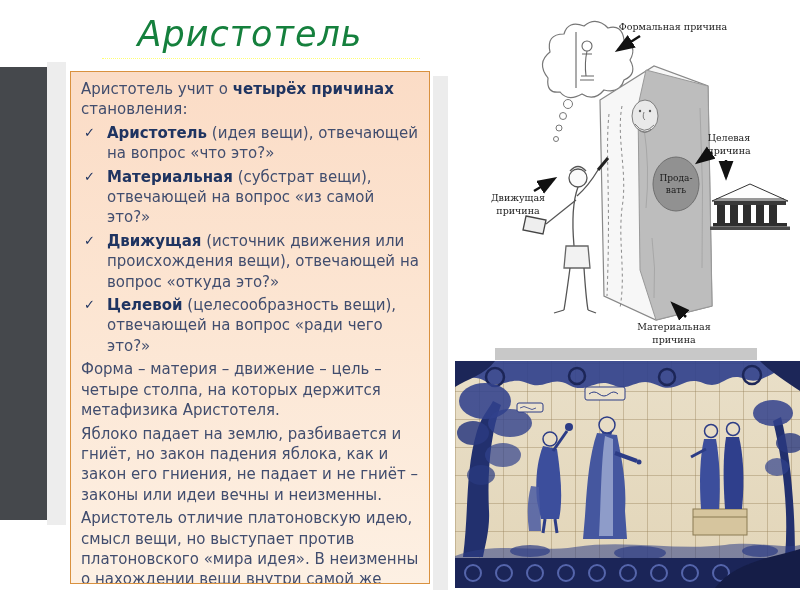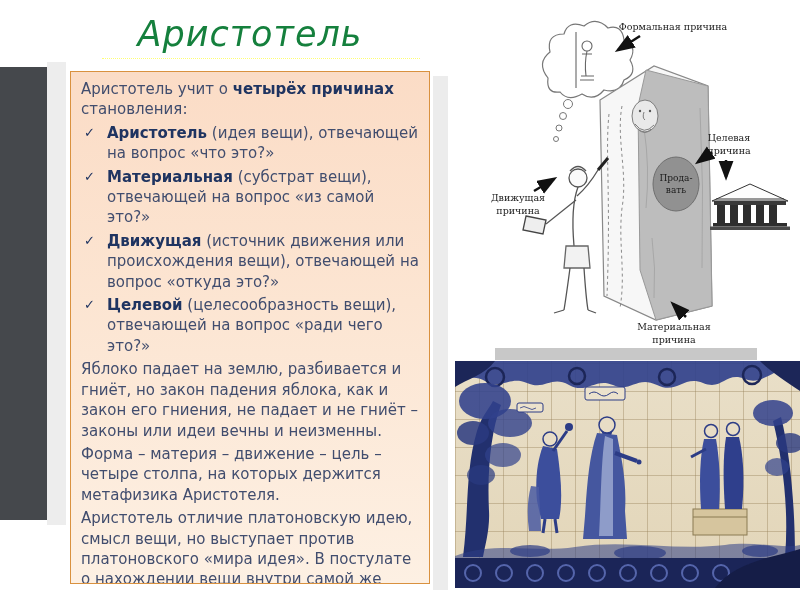--- a/index.html
+++ b/index.html
@@ -72,23 +72,23 @@
           <span class="runs"><span class="b">Материальная</span><span> (субстрат вещи), отвечающей на вопрос </span><span class="i">«из самой это?»</span></span>
         </div>
         <div class="para bulleted">
           <span class="check">✓</span>
           <span class="runs"><span class="b">Движущая</span><span> (источник движения или происхождения вещи), отвечающей на вопрос </span><span class="i">«откуда это?»</span></span>
         </div>
         <div class="para bulleted">
           <span class="check">✓</span>
           <span class="runs"><span class="b">Целевой</span><span> (целесообразность вещи), отвечающей на вопрос </span><span class="i">«ради чего это?»</span></span>
         </div>
+        <div class="para"><span class="runs"><span class="i">Форма – материя – движение – цель</span><span> – четыре столпа, на которых держится метафизика Аристотеля.</span></span></div>
         <div class="para"><span class="runs"><span class="i">Яблоко падает на землю, разбивается и гниёт, но закон падения яблока, как и закон его гниения, не падает и не гниёт</span><span> – законы или идеи вечны и неизменны.</span></span></div>
-        <div class="para"><span class="runs"><span class="i">Форма – материя – движение – цель</span><span> – четыре столпа, на которых держится метафизика Аристотеля.</span></span></div>
-        <div class="para"><span class="runs"><span>Аристотель отличие платоновскую </span><span class="i">идею, смысл</span><span> вещи, но выступает против платоновского </span><span class="i">«мира идея»</span><span>. В постулате </span><span class="i">о нахождении вещи внутри самой же вещи</span><span> заключается основное и принципиальное отличие </span></span></div>
+        <div class="para"><span class="runs"><span>Аристотель отличие платоновскую </span><span class="i">идею, смысл</span><span> вещи, но выступает против платоновского </span><span class="i">«мира идея»</span><span>. В неизменны </span><span class="i">о нахождении вещи внутри самой же вещи</span><span> заключается основное и принципиальное отличие </span></span></div>
       </div>
   </div>
 
   <svg class="diagram" viewBox="0 0 310 340">
     <defs>
       <marker id="ah" markerWidth="9" markerHeight="9" refX="6.5" refY="3" orient="auto">
         <path d="M0,0 L8,3 L0,6 Z" fill="#111"></path>
       </marker>
     </defs>
 

